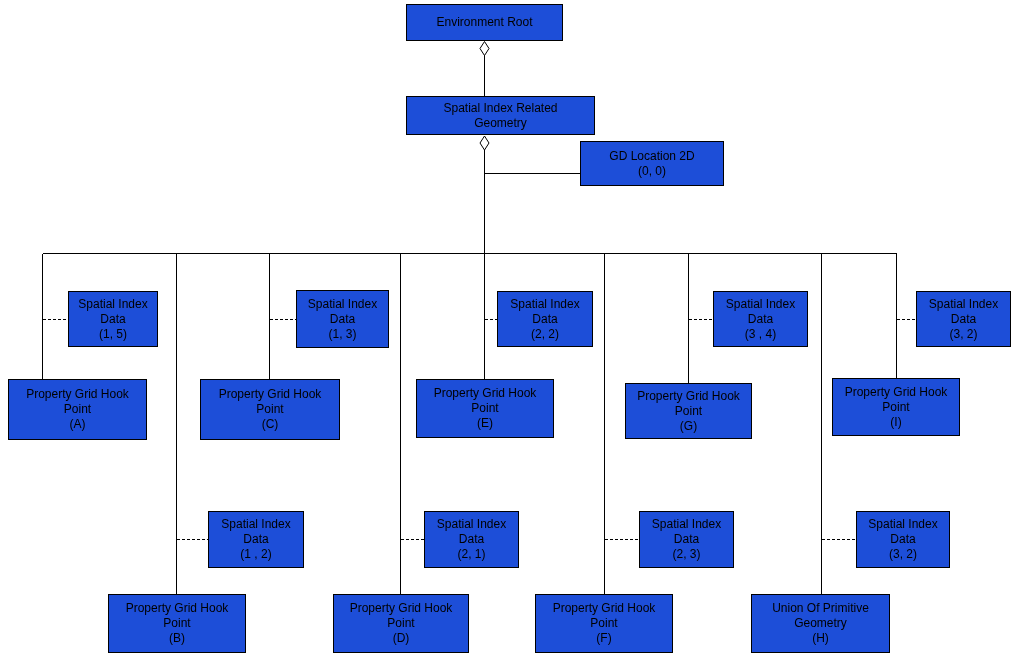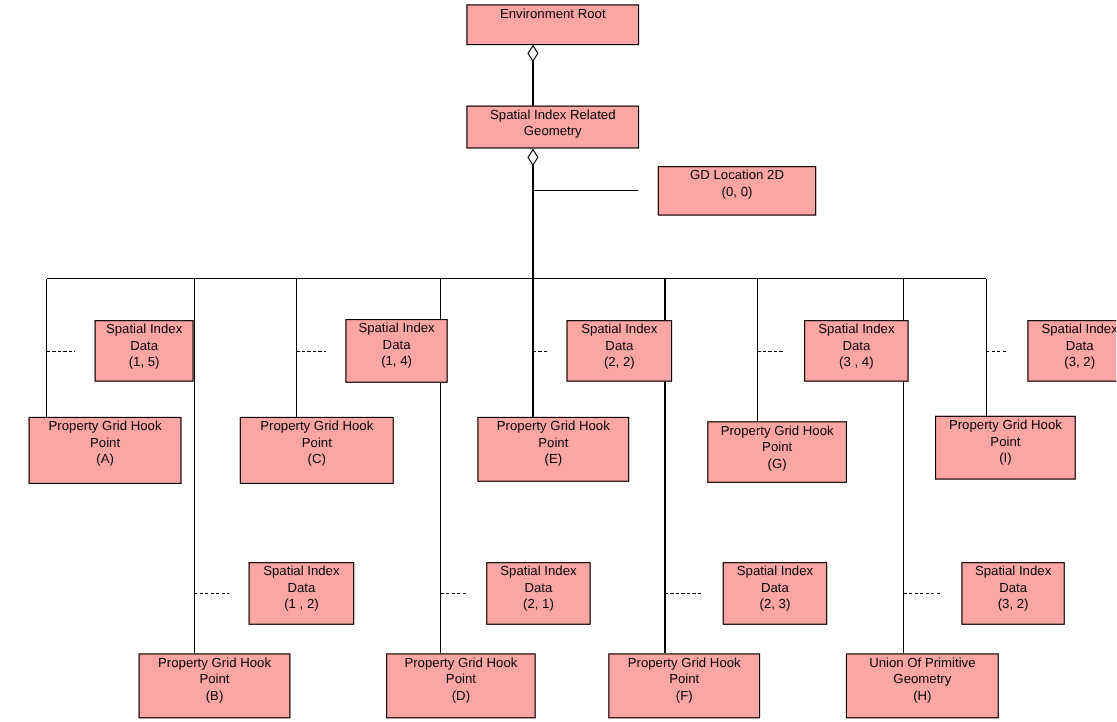--- a/index.html
+++ b/index.html
@@ -28,28 +28,27 @@
   svg.wires line.dashed { stroke-dasharray: 3,2; }
   svg.wires polygon {
     fill: #ffffff;
     stroke: #000000;
     stroke-width: 1;
   }
   .node {
     position: absolute;
     box-sizing: border-box;
     border: 1px solid #000000;
-    background: #fca5a5;
+    background: #1d4ed8;
     display: flex;
     flex-direction: column;
     align-items: center;
-    justify-content: flex-start;
+    justify-content: center;
     text-align: center;
     white-space: nowrap;
-    margin-left: 18px;
   }
 </style>
 </head>
 <body>
 
 <div class="canvas">
 
   <svg class="wires">
 
     <line x1="484.5" y1="55" x2="484.5" y2="96"></line>
@@ -82,40 +81,40 @@
     <line class="dashed" x1="821.5" y1="539.5" x2="856" y2="539.5"></line>
 
     <polygon points="484.5,41.5 489,48.5 484.5,55.5 480,48.5"></polygon>
     <polygon points="484.5,136 489,143 484.5,150 480,143"></polygon>
   </svg>
 
   <div class="node" style="left:406px; top:4px; width:157px; height:37px">
     <div>Environment Root</div>
   </div>
 
-  <div class="node" style="left:406px; top:96px; width:157px; height:39px">
+  <div class="node" style="left:406px; top:96px; width:189px; height:39px">
     <div>Spatial Index Related</div>
     <div>Geometry</div>
   </div>
 
-  <div class="node" style="left:580px; top:151px; width:144px; height:45px">
+  <div class="node" style="left:580px; top:141px; width:144px; height:45px">
     <div>GD Location 2D</div>
     <div>(0, 0)</div>
   </div>
 
   <div class="node" style="left:68px; top:291px; width:90px; height:56px">
     <div>Spatial Index</div>
     <div>Data</div>
     <div>(1, 5)</div>
   </div>
 
   <div class="node" style="left:296px; top:290px; width:93px; height:58px">
     <div>Spatial Index</div>
     <div>Data</div>
-    <div>(1, 4)</div>
+    <div>(1, 3)</div>
   </div>
 
   <div class="node" style="left:497px; top:291px; width:96px; height:56px">
     <div>Spatial Index</div>
     <div>Data</div>
     <div>(2, 2)</div>
   </div>
 
   <div class="node" style="left:713px; top:291px; width:95px; height:56px">
     <div>Spatial Index</div>

